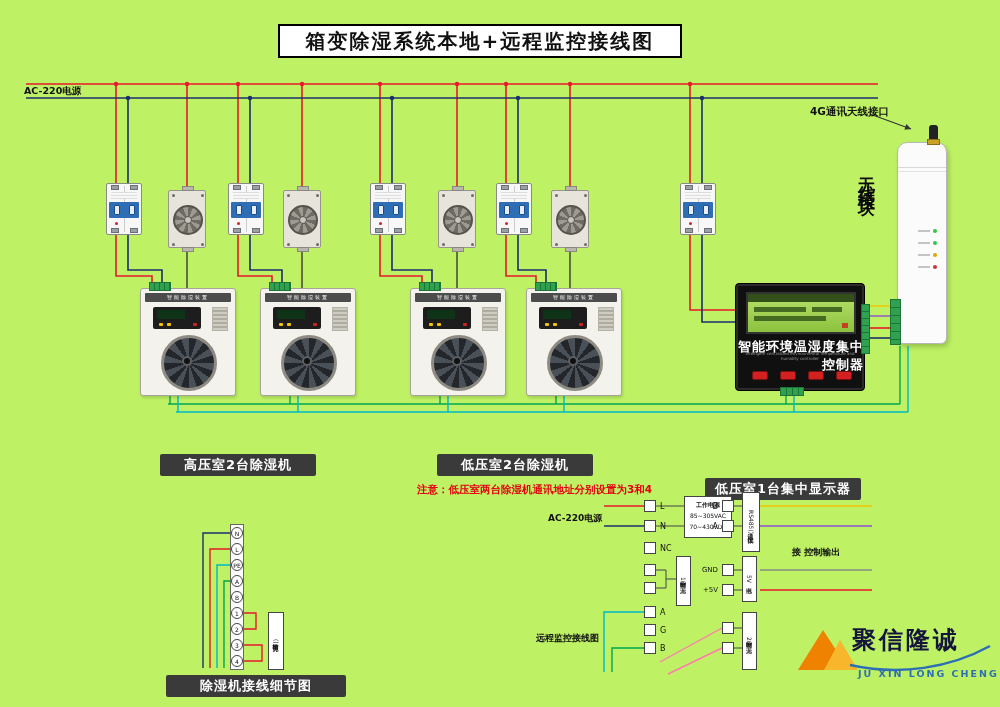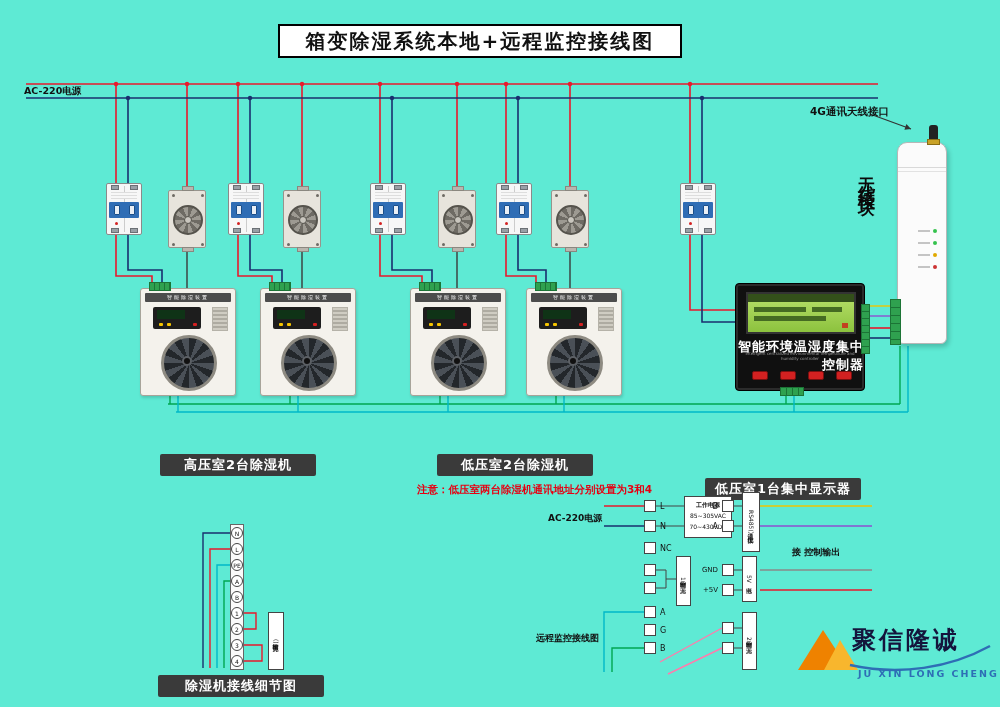--- a/index.html
+++ b/index.html
@@ -1,18 +1,18 @@
 <!DOCTYPE html>
 <html><head>
 <meta charset="utf-8">
 <style>
   *{margin:0;padding:0;box-sizing:border-box}
   html,body{background:#ffffff}
   body{font-family:"DejaVu Sans","Liberation Sans",sans-serif;color:#111}
-  .canvas{position:relative;width:1000px;height:707px;background:#5eead4;overflow:hidden}
+  .canvas{position:relative;width:1000px;height:707px;background:#bef264;overflow:hidden}
   .abs{position:absolute}
   .svg-layer{position:absolute;left:0;top:0;z-index:1}
   .comp{position:absolute;z-index:2}
 
   
   .titlebox{left:278px;top:24px;width:404px;height:34px;border:2px solid #000;background:#fff;
     display:flex;align-items:center;justify-content:center;font-size:20px;font-weight:bold;letter-spacing:2px;z-index:3}
   .aclabel{left:24px;top:85px;font-size:9.5px;font-weight:bold;z-index:3}
 
   
@@ -434,21 +434,21 @@
   <div class="circ" style="left:231px;top:527px">N</div>
   <div class="circ" style="left:231px;top:543px">L</div>
   <div class="circ" style="left:231px;top:559px">PE</div>
   <div class="circ" style="left:231px;top:575px">A</div>
   <div class="circ" style="left:231px;top:591px">B</div>
   <div class="circ" style="left:231px;top:607px">1</div>
   <div class="circ" style="left:231px;top:623px">2</div>
   <div class="circ" style="left:231px;top:639px">3</div>
   <div class="circ" style="left:231px;top:655px">4</div>
   <div class="vbox" style="left:268px;top:612px;width:16px;height:58px">控制输出(无源)</div>
-  <div class="abs seclabel" style="left:158px;top:675px;width:166px">除湿机接线细节图</div>
+  <div class="abs seclabel" style="left:166px;top:675px;width:180px">除湿机接线细节图</div>
 
   <div class="sq" style="left:644px;top:500px"></div>
   <div class="tlabel" style="left:660px;top:502px">L</div>
   <div class="sq" style="left:644px;top:520px"></div>
   <div class="tlabel" style="left:660px;top:522px">N</div>
   <div class="sq" style="left:644px;top:542px"></div>
   <div class="tlabel" style="left:660px;top:544px">NC</div>
   <div class="pbox" style="left:684px;top:496px;width:48px;height:42px">
     <div style="font-weight:bold">工作电源</div>
     <div>85~305VAC</div>

